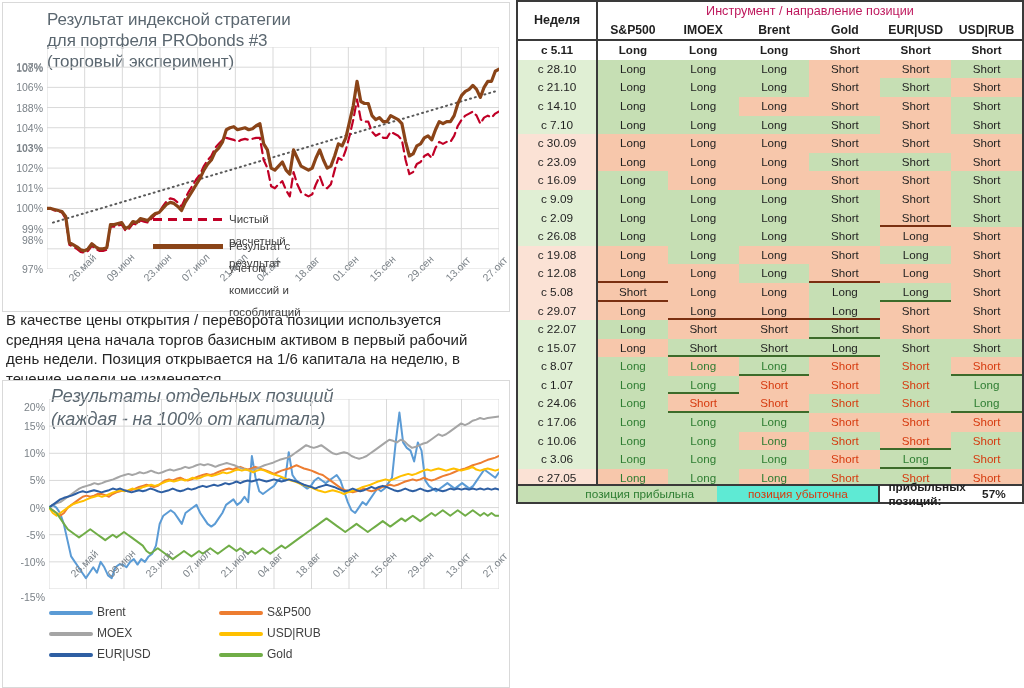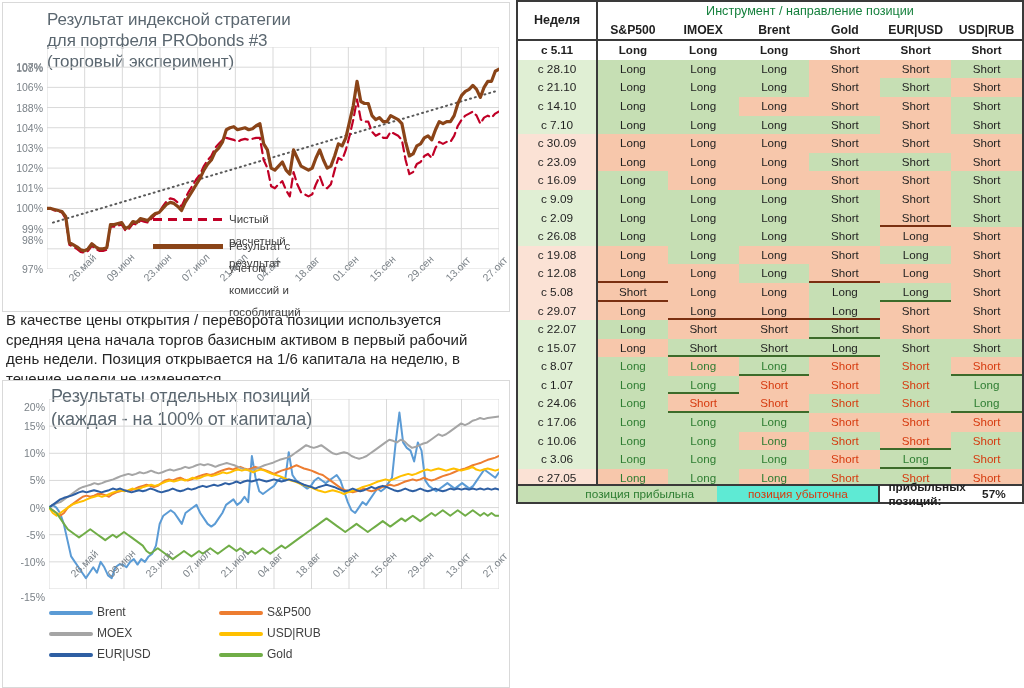--- a/index.html
+++ b/index.html
@@ -17,21 +17,21 @@
 
   .chart-box{position:relative;background:#ffffff;border:1px solid #d9d9d9;}
   #chart-top{position:absolute;left:2px;top:2px;width:506px;height:308px;}
   #chart-bottom{position:absolute;left:2px;top:380px;width:506px;height:306px;}
 
   .chart-title{
     position:absolute;color:#5b6770;font-size:17px;line-height:21px;
     white-space:pre-line;letter-spacing:-0.1px;
   }
   #chart-top .chart-title{left:44px;top:6px;}
-  #chart-bottom .chart-title{left:48px;top:4px;font-size:18px;line-height:23px;}
+  #chart-bottom .chart-title{left:48px;top:4px;font-size:18px;line-height:23px;font-style:italic;}
 
   .ylabels{position:absolute;text-align:right;color:#7b8288;font-size:10.5px;}
   .ylabels span{position:absolute;right:0;transform:translateY(-50%);white-space:nowrap;}
 
   .plot{position:absolute;overflow:hidden;}
   .plot svg{display:block;}
 
   .xlabels{position:absolute;}
   .xlabels span{
     position:absolute;color:#7b8288;font-size:10.5px;white-space:nowrap;
@@ -74,21 +74,21 @@
   table.positions th,table.positions td{
     padding:0;margin:0;text-align:center;height:18.6px;line-height:18.6px;
     overflow:hidden;white-space:nowrap;
   }
   th.hd-week{
     width:78px;font-weight:bold;font-size:12.5px;color:#1f1f1f;
     border-right:2px solid #3a3a3a;border-bottom:2px solid #3a3a3a;
     vertical-align:middle;
   }
   th.hd-group{
-    font-weight:normal;font-size:12.6px;color:#15803d;height:17px;line-height:17px;
+    font-weight:normal;font-size:12.6px;color:#be185d;height:17px;line-height:17px;
   }
   th.hd-col{
     font-weight:bold;font-size:12.2px;color:#1f1f1f;
     border-bottom:2px solid #3a3a3a;height:19px;line-height:19px;
   }
   td.week{
     border-right:2px solid #3a3a3a;text-align:left;padding-left:5px;
     font-size:11.8px;color:#1f1f1f;
   }
   tr.first-row td{font-weight:bold;background:#ffffff !important;color:#1f1f1f !important;}
@@ -135,21 +135,21 @@
 для портфеля PRObonds #3
 (торговый эксперимент)</div>
 
       <div class="ylabels" id="ytop" style="left:2px;top:0;width:38px;height:308px;">
           <span style="top: 266px;">97%</span>
           <span style="top: 237px;">98%</span>
           <span style="top: 225.636px;">99%</span>
           <span style="top: 205.455px;">100%</span>
           <span style="top: 185.273px;">101%</span>
           <span style="top: 165.091px;">102%</span>
-          <span style="top: 144.909px;">103%</span>
+          <span style="top: 144.909px; font-weight: bold;">103%</span>
           <span style="top: 124.727px;">104%</span>
           <span style="top: 104.545px;">188%</span>
           <span style="top: 84.3636px;">106%</span>
           <span style="top: 64.1818px;">107%</span>
           <span style="top: 44px; margin-top: 21px;">108%</span>
         </div>
 
       <div class="plot" id="plot-top" style="left:44px;top:44px;width:452px;height:222px;">
           <svg width="452" height="222" viewBox="0 0 452 222">
             <line x1="0" x2="452" y1="0" y2="0" stroke="#d9d9d9" stroke-width="1"></line>

